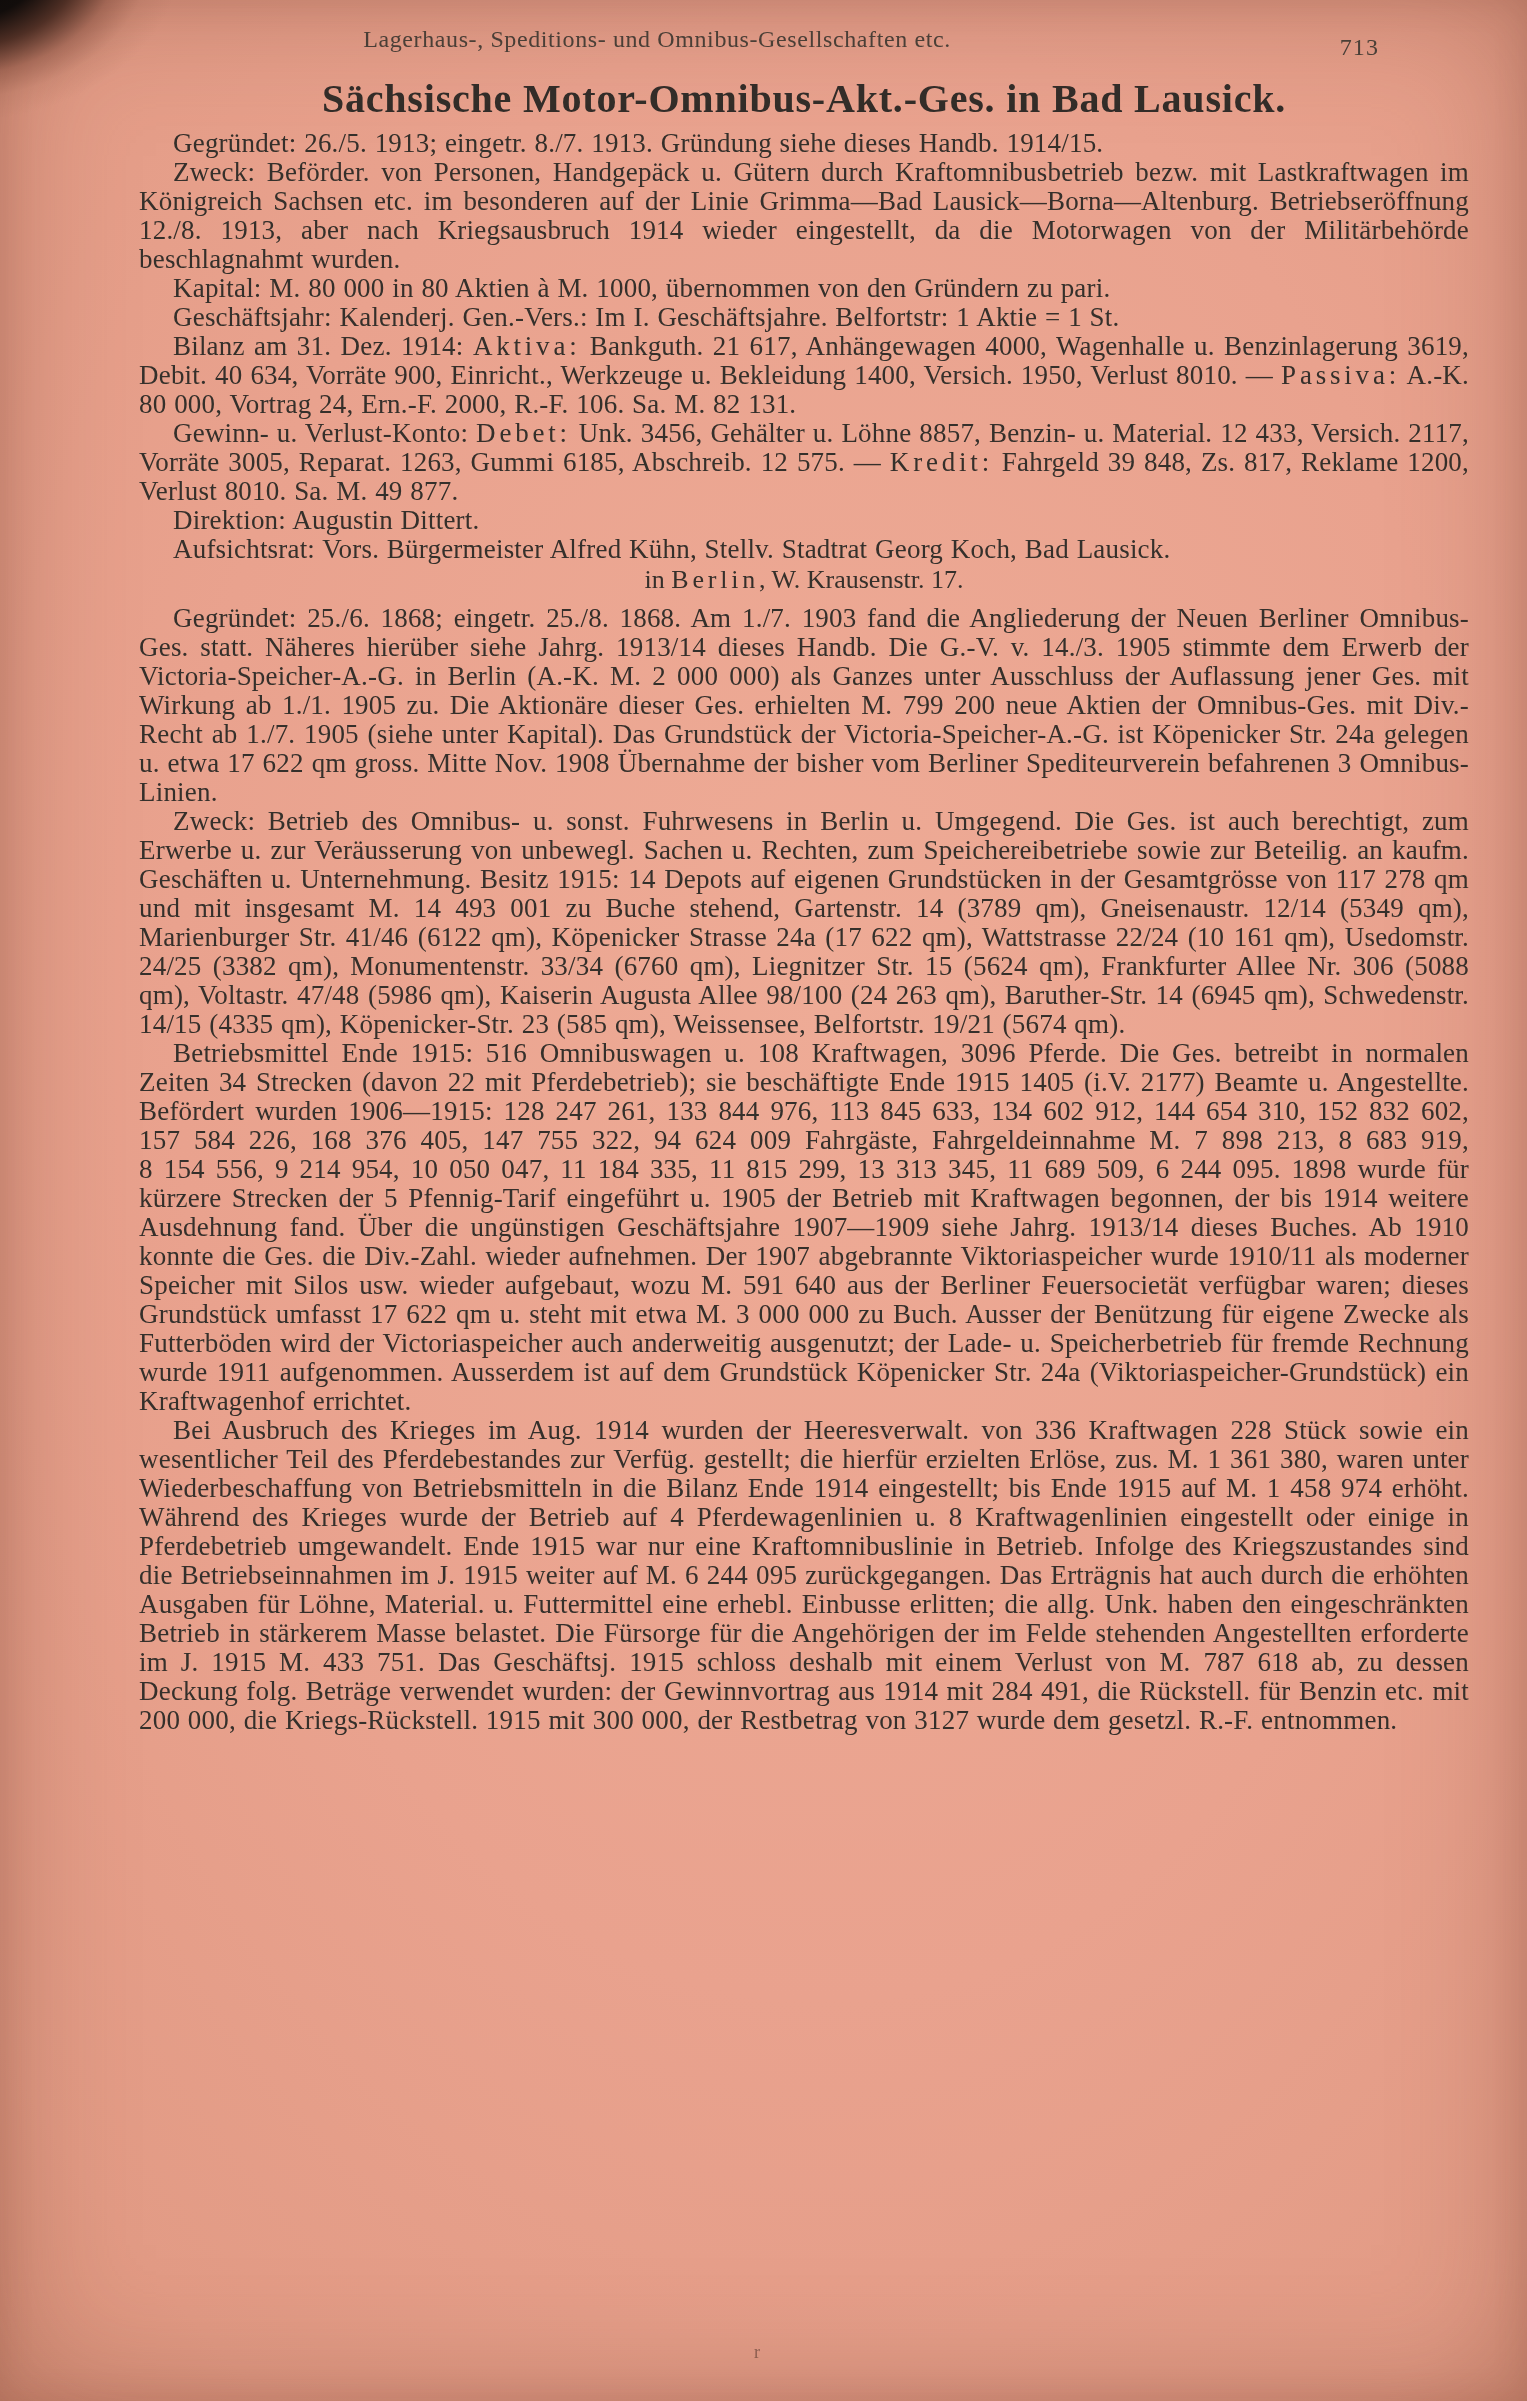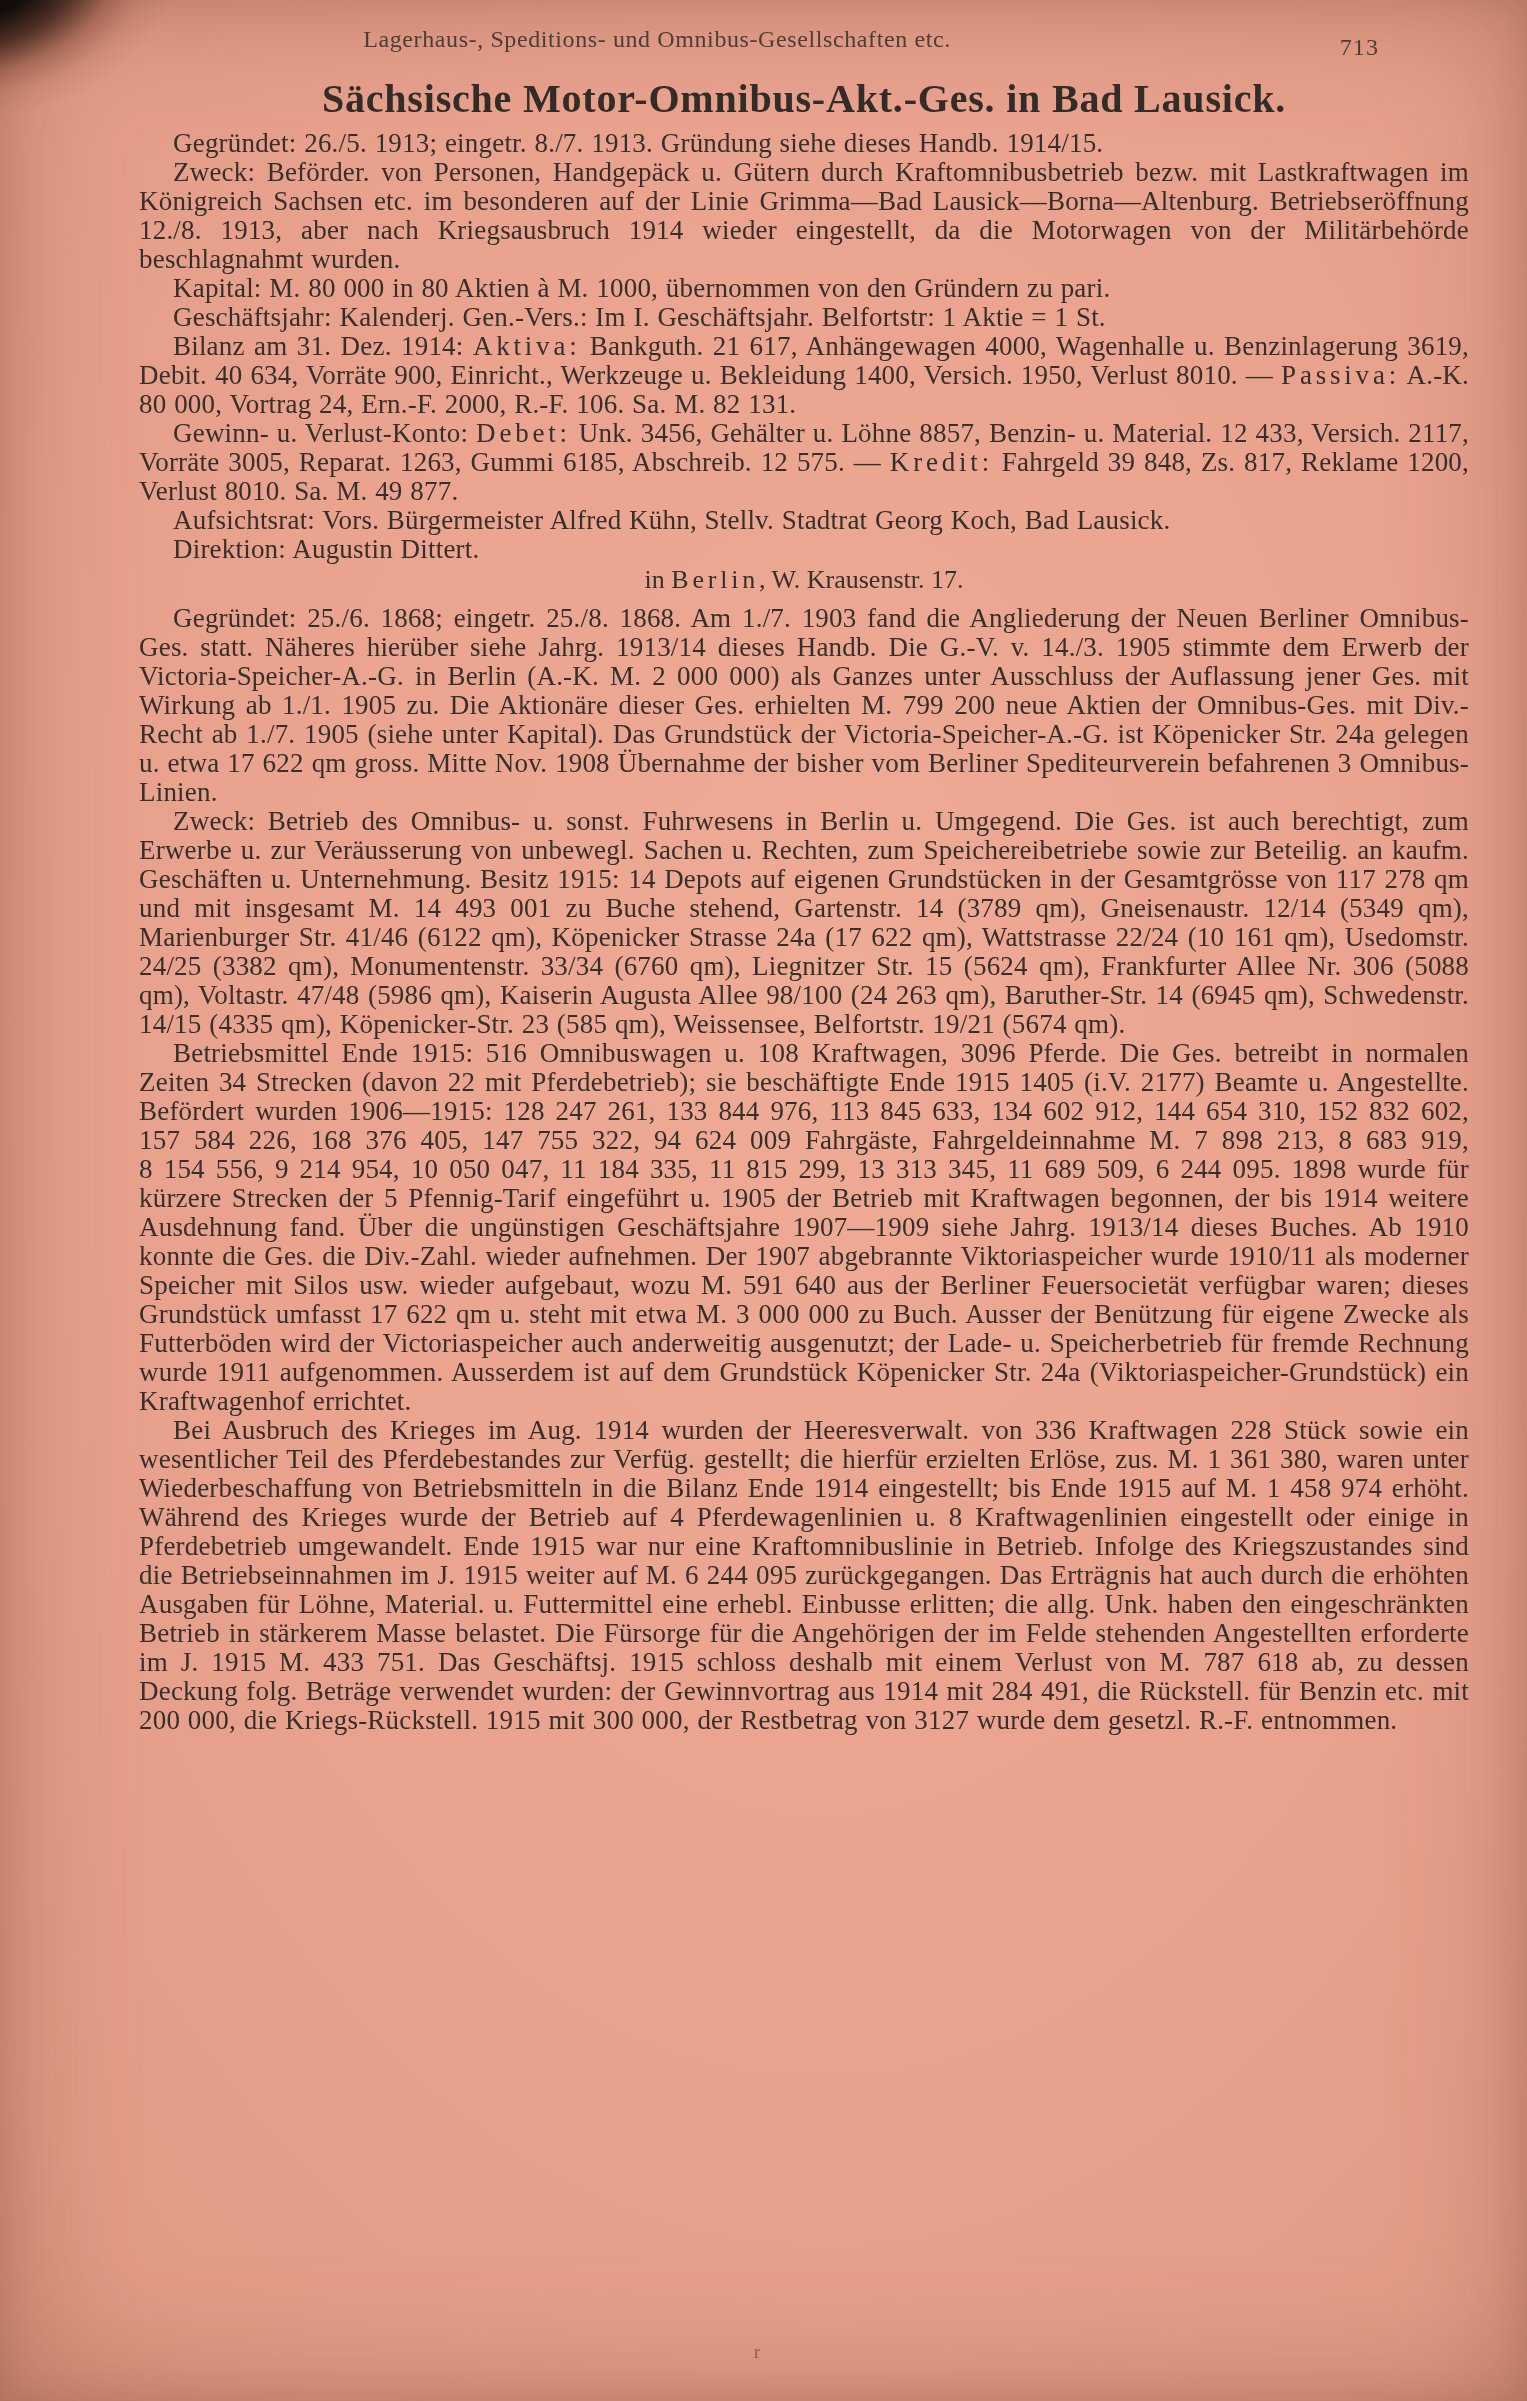--- a/index.html
+++ b/index.html
@@ -45,25 +45,25 @@
   <div class="page-header">
     <span class="running-title">Lagerhaus-, Speditions- und Omnibus-Gesellschaften etc.</span>
     <span class="page-number">713</span>
   </div>
   <div id="entries">
       <section class="entry">
         <h2 class="entry-title">Sächsische Motor-Omnibus-Akt.-Ges. in Bad Lausick.</h2>
         <p class="para"><span class="b">Gegründet:</span><span> 26./5. 1913; eingetr. 8./7. 1913. Gründung siehe dieses Handb. 1914/15.</span></p>
         <p class="para"><span class="b">Zweck:</span><span> Beförder. von Personen, Handgepäck u. Gütern durch Kraftomnibusbetrieb bezw. mit Lastkraftwagen im Königreich Sachsen etc. im besonderen auf der Linie Grimma—Bad Lausick—Borna—Altenburg. Betriebseröffnung 12./8. 1913, aber nach Kriegsausbruch 1914 wieder eingestellt, da die Motorwagen von der Militärbehörde beschlagnahmt wurden.</span></p>
         <p class="para"><span class="b">Kapital:</span><span> M. 80&nbsp;000 in 80 Aktien à M. 1000, übernommen von den Gründern zu pari.</span></p>
-        <p class="para"><span class="b">Geschäftsjahr:</span><span> Kalenderj. </span><span class="b">Gen.-Vers.:</span><span> Im I. Geschäftsjahr. </span><span class="b">Belfortstr:</span><span> 1 Aktie = 1 St.</span></p>
+        <p class="para"><span class="b">Geschäftsjahr:</span><span> Kalenderj. </span><span class="b">Gen.-Vers.:</span><span> Im I. Geschäftsjahre. </span><span class="b">Belfortstr:</span><span> 1 Aktie = 1 St.</span></p>
         <p class="para"><span class="b">Bilanz am 31. Dez. 1914:</span><span> </span><span class="sp">Aktiva:</span><span> Bankguth. 21&nbsp;617, Anhängewagen 4000, Wagenhalle u. Benzinlagerung 3619, Debit. 40&nbsp;634, Vorräte 900, Einricht., Werkzeuge u. Bekleidung 1400, Versich. 1950, Verlust 8010. — </span><span class="sp">Passiva:</span><span> A.-K. 80&nbsp;000, Vortrag 24, Ern.-F. 2000, R.-F. 106. Sa. M. 82&nbsp;131.</span></p>
         <p class="para"><span class="b">Gewinn- u. Verlust-Konto:</span><span> </span><span class="sp">Debet:</span><span> Unk. 3456, Gehälter u. Löhne 8857, Benzin- u. Material. 12&nbsp;433, Versich. 2117, Vorräte 3005, Reparat. 1263, Gummi 6185, Abschreib. 12&nbsp;575. — </span><span class="sp">Kredit:</span><span> Fahrgeld 39&nbsp;848, Zs. 817, Reklame 1200, Verlust 8010. Sa. M. 49&nbsp;877.</span></p>
+        <p class="para"><span class="b">Direktion:</span><span> Augustin Dittert.</span></p>
         <p class="para"><span class="b">Aufsichtsrat:</span><span> Vors. Bürgermeister Alfred Kühn, Stellv. Stadtrat Georg Koch, Bad Lausick.</span></p>
-        <p class="para"><span class="b">Direktion:</span><span> Augustin Dittert.</span></p>
       </section>
       <section class="entry">
         <p class="entry-subtitle"><span>in </span><span class="b sp">Berlin</span><span>, W. Krausenstr. 17.</span></p>
         <p class="para"><span class="b">Gegründet:</span><span> 25./6. 1868; eingetr. 25./8. 1868. Am 1./7. 1903 fand die Angliederung der Neuen Berliner Omnibus-Ges. statt. Näheres hierüber siehe Jahrg. 1913/14 dieses Handb. Die G.-V. v. 14./3. 1905 stimmte dem Erwerb der Victoria-Speicher-A.-G. in Berlin (A.-K. M. 2&nbsp;000&nbsp;000) als Ganzes unter Ausschluss der Auflassung jener Ges. mit Wirkung ab 1./1. 1905 zu. Die Aktionäre dieser Ges. erhielten M. 799&nbsp;200 neue Aktien der Omnibus-Ges. mit Div.-Recht ab 1./7. 1905 (siehe unter Kapital). Das Grundstück der Victoria-Speicher-A.-G. ist Köpenicker Str. 24a gelegen u. etwa 17&nbsp;622 qm gross. Mitte Nov. 1908 Übernahme der bisher vom Berliner Spediteurverein befahrenen 3 Omnibus-Linien.</span></p>
         <p class="para"><span class="b">Zweck:</span><span> Betrieb des Omnibus- u. sonst. Fuhrwesens in Berlin u. Umgegend. Die Ges. ist auch berechtigt, zum Erwerbe u. zur Veräusserung von unbewegl. Sachen u. Rechten, zum Speichereibetriebe sowie zur Beteilig. an kaufm. Geschäften u. Unternehmung. Besitz 1915: 14 Depots auf eigenen Grundstücken in der Gesamtgrösse von 117&nbsp;278 qm und mit insgesamt M. 14&nbsp;493&nbsp;001 zu Buche stehend, Gartenstr. 14 (3789 qm), Gneisenaustr. 12/14 (5349 qm), Marienburger Str. 41/46 (6122 qm), Köpenicker Strasse 24a (17&nbsp;622 qm), Wattstrasse 22/24 (10&nbsp;161 qm), Usedomstr. 24/25 (3382 qm), Monumentenstr. 33/34 (6760 qm), Liegnitzer Str. 15 (5624 qm), Frankfurter Allee Nr. 306 (5088 qm), Voltastr. 47/48 (5986 qm), Kaiserin Augusta Allee 98/100 (24&nbsp;263 qm), Baruther-Str. 14 (6945 qm), Schwedenstr. 14/15 (4335 qm), Köpenicker-Str. 23 (585 qm), Weissensee, Belfortstr. 19/21 (5674 qm).</span></p>
         <p class="para"><span>Betriebsmittel Ende 1915: 516 Omnibuswagen u. 108 Kraftwagen, 3096 Pferde. Die Ges. betreibt in normalen Zeiten 34 Strecken (davon 22 mit Pferdebetrieb); sie beschäftigte Ende 1915&nbsp;1405 (i.V. 2177) Beamte u. Angestellte. Befördert wurden 1906—1915: 128&nbsp;247&nbsp;261, 133&nbsp;844&nbsp;976, 113&nbsp;845&nbsp;633, 134&nbsp;602&nbsp;912, 144&nbsp;654&nbsp;310, 152&nbsp;832&nbsp;602, 157&nbsp;584&nbsp;226, 168&nbsp;376&nbsp;405, 147&nbsp;755&nbsp;322, 94&nbsp;624&nbsp;009 Fahrgäste, Fahrgeldeinnahme M. 7&nbsp;898&nbsp;213, 8&nbsp;683&nbsp;919, 8&nbsp;154&nbsp;556, 9&nbsp;214&nbsp;954, 10&nbsp;050&nbsp;047, 11&nbsp;184&nbsp;335, 11&nbsp;815&nbsp;299, 13&nbsp;313&nbsp;345, 11&nbsp;689&nbsp;509, 6&nbsp;244&nbsp;095. 1898 wurde für kürzere Strecken der 5 Pfennig-Tarif eingeführt u. 1905 der Betrieb mit Kraftwagen begonnen, der bis 1914 weitere Ausdehnung fand. Über die ungünstigen Geschäftsjahre 1907—1909 siehe Jahrg. 1913/14 dieses Buches. Ab 1910 konnte die Ges. die Div.-Zahl. wieder aufnehmen. Der 1907 abgebrannte Viktoriaspeicher wurde 1910/11 als moderner Speicher mit Silos usw. wieder aufgebaut, wozu M. 591&nbsp;640 aus der Berliner Feuersocietät verfügbar waren; dieses Grundstück umfasst 17&nbsp;622 qm u. steht mit etwa M. 3&nbsp;000&nbsp;000 zu Buch. Ausser der Benützung für eigene Zwecke als Futterböden wird der Victoriaspeicher auch anderweitig ausgenutzt; der Lade- u. Speicherbetrieb für fremde Rechnung wurde 1911 aufgenommen. Ausserdem ist auf dem Grundstück Köpenicker Str. 24a (Viktoriaspeicher-Grundstück) ein Kraftwagenhof errichtet.</span></p>
         <p class="para"><span>Bei Ausbruch des Krieges im Aug. 1914 wurden der Heeresverwalt. von 336 Kraftwagen 228 Stück sowie ein wesentlicher Teil des Pferdebestandes zur Verfüg. gestellt; die hierfür erzielten Erlöse, zus. M. 1&nbsp;361&nbsp;380, waren unter Wiederbeschaffung von Betriebsmitteln in die Bilanz Ende 1914 eingestellt; bis Ende 1915 auf M. 1&nbsp;458&nbsp;974 erhöht. Während des Krieges wurde der Betrieb auf 4 Pferdewagenlinien u. 8 Kraftwagenlinien eingestellt oder einige in Pferdebetrieb umgewandelt. Ende 1915 war nur eine Kraftomnibuslinie in Betrieb. Infolge des Kriegszustandes sind die Betriebseinnahmen im J. 1915 weiter auf M. 6&nbsp;244&nbsp;095 zurückgegangen. Das Erträgnis hat auch durch die erhöhten Ausgaben für Löhne, Material. u. Futtermittel eine erhebl. Einbusse erlitten; die allg. Unk. haben den eingeschränkten Betrieb in stärkerem Masse belastet. Die Fürsorge für die Angehörigen der im Felde stehenden Angestellten erforderte im J. 1915 M. 433&nbsp;751. Das Geschäftsj. 1915 schloss deshalb mit einem Verlust von M. 787&nbsp;618 ab, zu dessen Deckung folg. Beträge verwendet wurden: der Gewinnvortrag aus 1914 mit 284&nbsp;491, die Rückstell. für Benzin etc. mit 200&nbsp;000, die Kriegs-Rückstell. 1915 mit 300&nbsp;000, der Restbetrag von 3127 wurde dem gesetzl. R.-F. entnommen.</span></p>
       </section>
     </div>
 </div>

